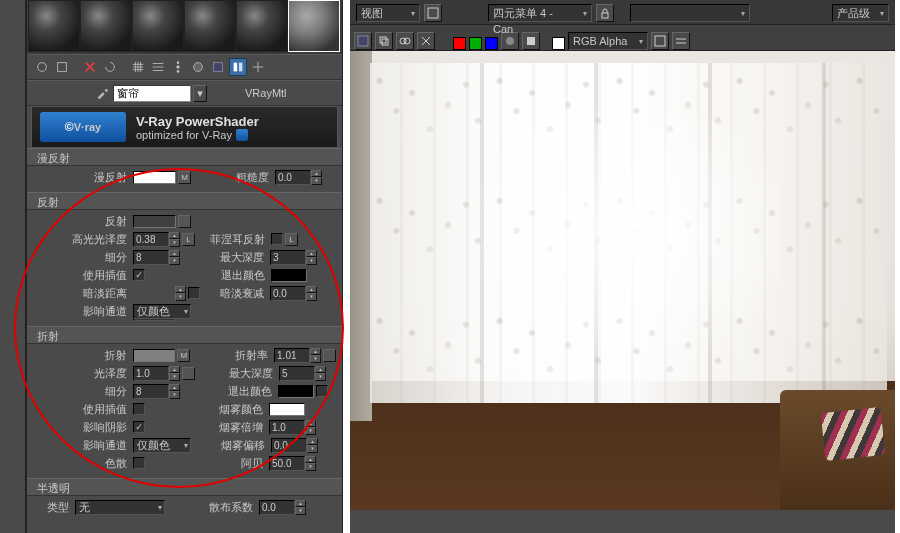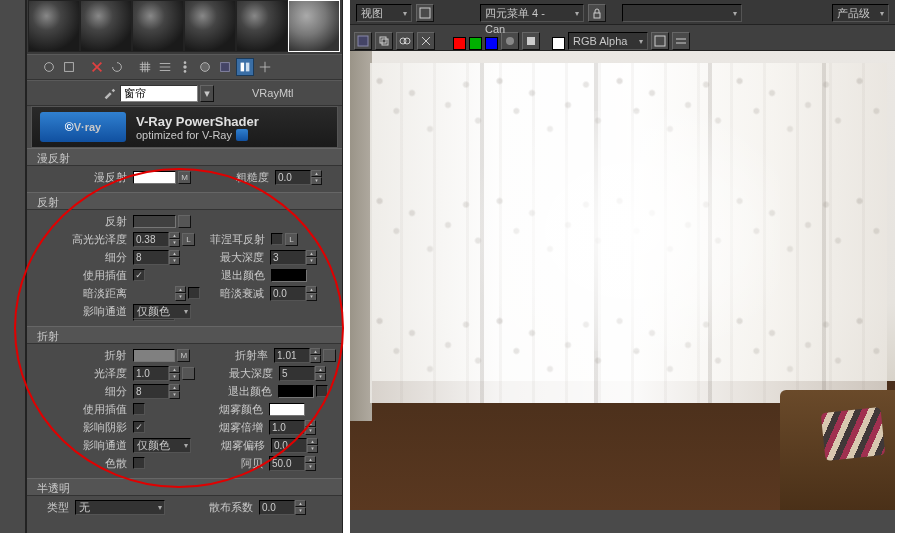--- a/index.html
+++ b/index.html
@@ -4,21 +4,21 @@
 <style>
 *{margin:0;padding:0;box-sizing:border-box;font-family:"Microsoft YaHei",SimSun,sans-serif;font-size:11px;color:#c8c8c8;user-select:none}
 body{background:#fff;width:900px;height:533px;position:relative;overflow:hidden}
 
 
 .mat{position:absolute;left:26px;top:0;width:317px;height:533px;background:#4a4a4a;border-right:1px solid #222;border-left:1px solid #222}
 .slots{height:54px;display:flex;gap:0;padding:0 1px;background:#3a3a3a}
 .slot{width:52px;height:52px;border:1px solid #222;background:radial-gradient(circle at 35% 30%,#888 0%,#444 30%,#1a1a1a 75%);position:relative}
 .slot.sel{border:1px solid #fff}
 .slot.pat{background:radial-gradient(circle at 35% 30%,#aaa 0%,#777 40%,#333 80%)}
-.toolrow{display:flex;align-items:center;gap:2px;padding:3px 13px;background:#4a4a4a;border-top:1px solid #5a5a5a;border-bottom:1px solid #333}
+.toolrow{display:flex;align-items:center;gap:2px;padding:3px 6px;background:#4a4a4a;border-top:1px solid #5a5a5a;border-bottom:1px solid #333}
 .tbtn{width:18px;height:18px;display:flex;align-items:center;justify-content:center;border:1px solid transparent;cursor:pointer}
 .tbtn svg{width:14px;height:14px}
 .tbtn.blue{background:#3a6ea5;border:1px solid #1a3a5a}
 .eyedrop{margin-left:60px}
 .namebox{display:inline-block;width:78px;height:17px;background:#fff;color:#000;border:1px inset #888;padding-left:3px;line-height:15px}
 .dropbtn{width:14px;height:17px;background:#4a4a4a;border:1px outset #666;display:inline-flex;align-items:center;justify-content:center;vertical-align:top;cursor:pointer}
 .typ{margin-left:36px;color:#ccc}
 
 .banner{height:42px;background:linear-gradient(#2a2a2a,#1a1a1a);border:1px solid #555;margin:0 4px;display:flex;align-items:center;padding:0 8px}
 .vray-logo{width:86px;height:30px;background:linear-gradient(#3080d0,#1050a0);border-radius:3px;display:flex;align-items:center;justify-content:center;color:#fff;font-weight:bold;font-size:12px}
@@ -386,21 +386,21 @@
     </div>
   </div>
 </div>
 
 <div class="oval"></div>
 
 <div class="rwin">
 
   <div class="rtop">
     <div class="rtop-row2">
-      <span class="combo" style="width:56px">视图</span>
+      <span class="combo" style="width:64px">视图</span>
       <span class="sqbtn">
           <svg width="12" height="12" viewBox="0 0 12 12">
             <rect x="1" y="1" width="10" height="10" fill="none" stroke="#ccc"></rect>
           </svg>
         </span>
       <span style="width:38px"></span>
       <span class="combo" style="width:104px">四元菜单 4 - Can</span>
       <span class="sqbtn">
           <svg width="12" height="12" viewBox="0 0 12 12">
             <rect x="3" y="6" width="6" height="5" fill="none" stroke="#ccc"></rect>

